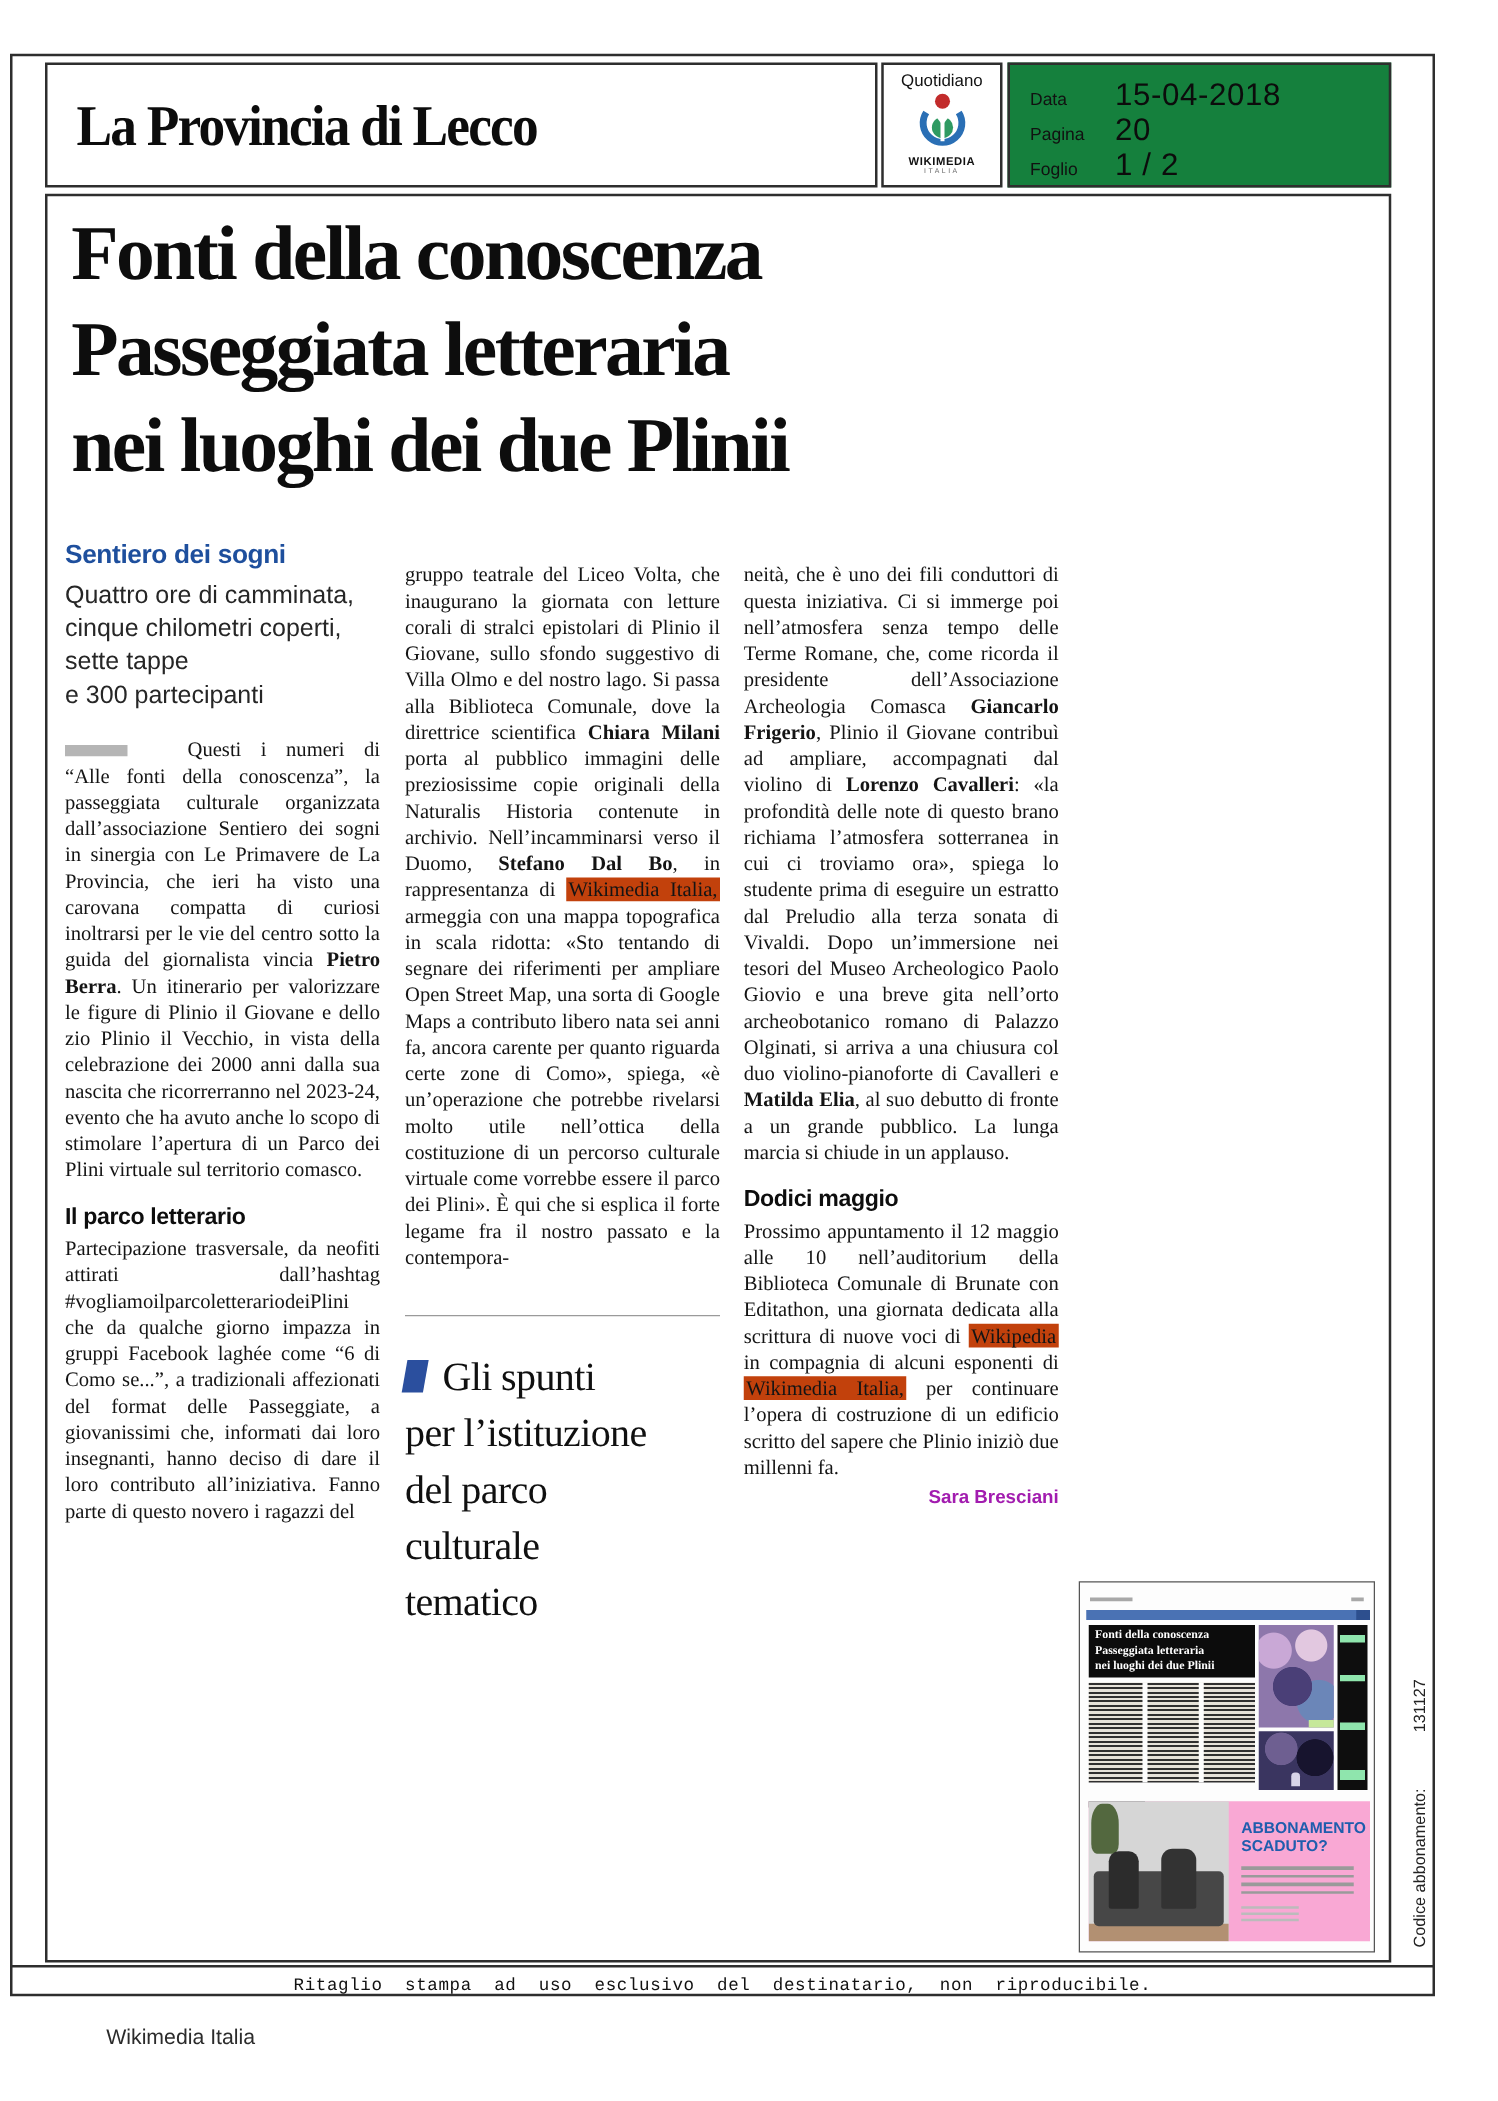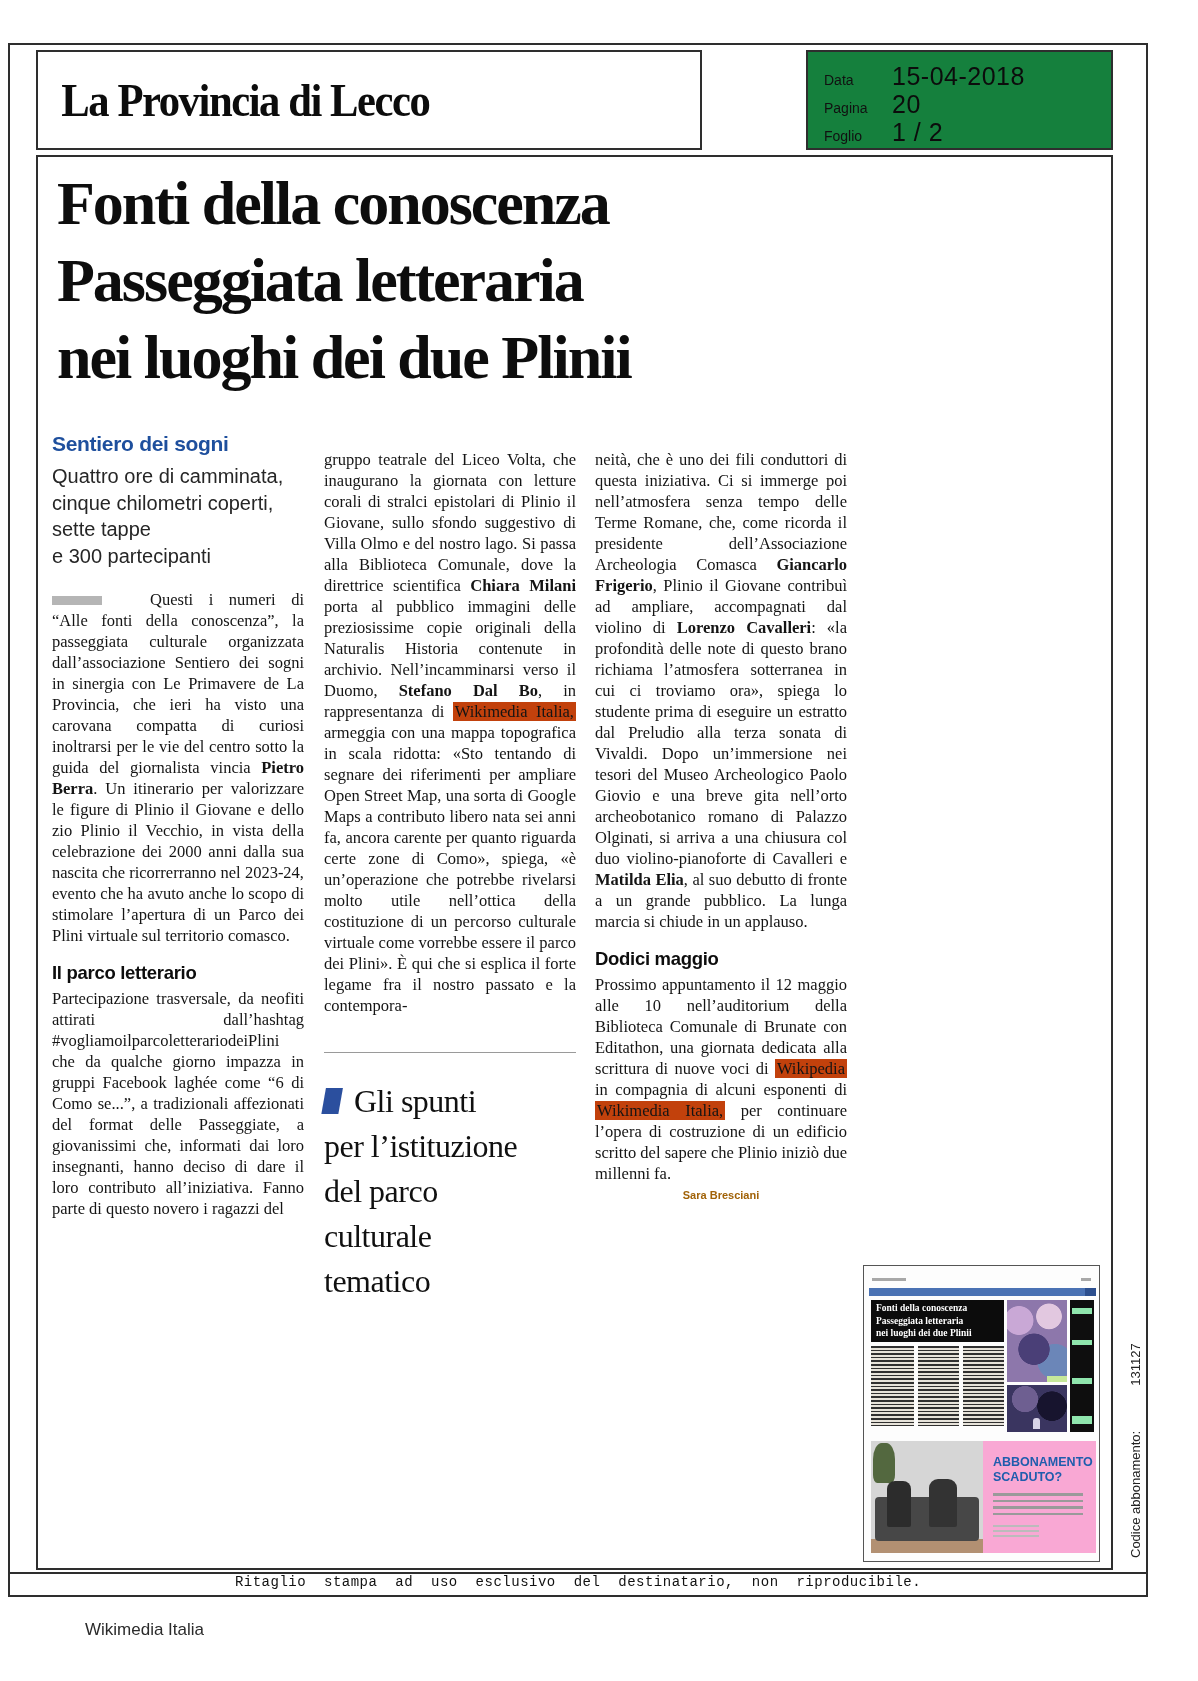--- a/index.html
+++ b/index.html
@@ -43,22 +43,22 @@
   .kicker-title { font-family:"Liberation Sans", sans-serif; font-weight:700; font-size:21px;
                   letter-spacing:-.3px; color:#1e4f9d; text-align:left; margin-bottom:7px; }
   .standfirst { font-family:"Liberation Sans", sans-serif; font-size:20px; line-height:26.5px;
                 color:#262626; white-space:pre-line; text-align:left; }
   .body { font-size:16.5px; line-height:21px; color:#141414; margin-top:20px; }
   .body.flush { margin-top:0; }
   .lead-bar { display:inline-block; width:50px; height:9px; background:#b5b5b5; margin-right:48px; }
   .sec-head { font-family:"Liberation Sans", sans-serif; font-weight:700; font-size:18.5px;
               letter-spacing:-.3px; color:#0d0d0d; text-align:left; margin-top:16px; }
   .sec-head + .body { margin-top:4px; }
-  .byline { font-family:"Liberation Sans", sans-serif; font-weight:700; font-size:11px;
-            color:#a16207; text-align:center; margin-top:5px; }
+  .byline { font-family:"Liberation Sans", sans-serif; font-weight:700; font-size:15px;
+            color:#a21caf; text-align:right; margin-top:5px; }
   .b { font-weight:700; }
   .hl { background:#c2410c; padding:0 2px; }
 
   .pq-rule { border:0; border-top:1px solid #9a9a9a; margin:36px 0 26px; }
   .pullquote { text-align:left; font-size:32px; line-height:45px; letter-spacing:-.5px;
                color:#101010; }
   .pq-square { display:inline-block; width:17px; height:26px; background:#2b4f9e;
                transform:skewX(-10deg) translateY(2px); margin-right:13px; }
   .pq-text { white-space:pre-line; }
 
@@ -106,37 +106,49 @@
   .t-ad-lines { left:122px; top:52px; } .t-ad-lines i { width:90px; height:2.5px; background:#9a9a9a; margin-bottom:4px; }
   .t-ad-small { left:122px; top:84px; } .t-ad-small i { width:46px; height:2px; background:#bbbbbb; margin-bottom:3px; }
   .t-ad-logo { left:178px; top:99px; width:45px; height:5px; background:#3c3c3c; }
 
   
   .codice { position:absolute; left:985px; top:1395px; width:300px; height:26px;
             transform:rotate(-90deg); display:flex; align-items:center;
             font-family:"Liberation Sans", sans-serif; font-size:13px; color:#222; }
   .codice .gap { width:45px; }
   .ritaglio-strip { position:absolute; left:8px; top:1572px; width:1140px; height:25px;
-                    border-top:2px solid #2e2e2e; display:flex; align-items:flex-start; justify-content:center; }
+                    border-top:2px solid #2e2e2e; display:flex; align-items:flex-end; justify-content:center; }
   .ritaglio-text { font-family:"Liberation Mono", monospace; font-size:14px; color:#111;
                    word-spacing:9px; letter-spacing:.5px; }
   .footer-label { position:absolute; left:85px; top:1620px; font-family:Liberation Sans, sans-serif;
                   font-size:17px; color:#2b2b2b; }
 </style>
 </head>
 <body>
 
 <div class="page">
 
   <div class="outer-frame"></div>
 
   <div class="masthead-box">
     <div class="masthead">La Provincia di Lecco</div>
   </div>
 
+  <div class="quotidiano-box">
+    <div class="quotidiano-label">Quotidiano</div>
+    <svg class="wm-logo" width="46" height="52" viewBox="0 0 46 52">
+      <path d="M 10 17 A 15.5 15.5 0 1 0 36 17" fill="none" stroke="#2a6fb5" stroke-width="5.5"></path>
+      <circle cx="23" cy="29" r="8.5" fill="#2f9a62"></circle>
+      <rect x="21.4" y="18" width="3.2" height="22" fill="#ffffff"></rect>
+      <path d="M 16 18 L 30 18 L 23 27 Z" fill="#ffffff"></path>
+      <circle cx="23" cy="8" r="6" fill="#c22b2b"></circle>
+    </svg>
+    <div class="wm-word">WIKIMEDIA</div>
+    <div class="wm-italia">ITALIA</div>
+  </div>
 
   <div class="meta-box">
     <div class="meta-row">
       <span class="meta-label">Data</span>
       <span class="meta-value">15-04-2018</span>
     </div>
     <div class="meta-row">
       <span class="meta-label">Pagina</span>
       <span class="meta-value">20</span>
     </div>

